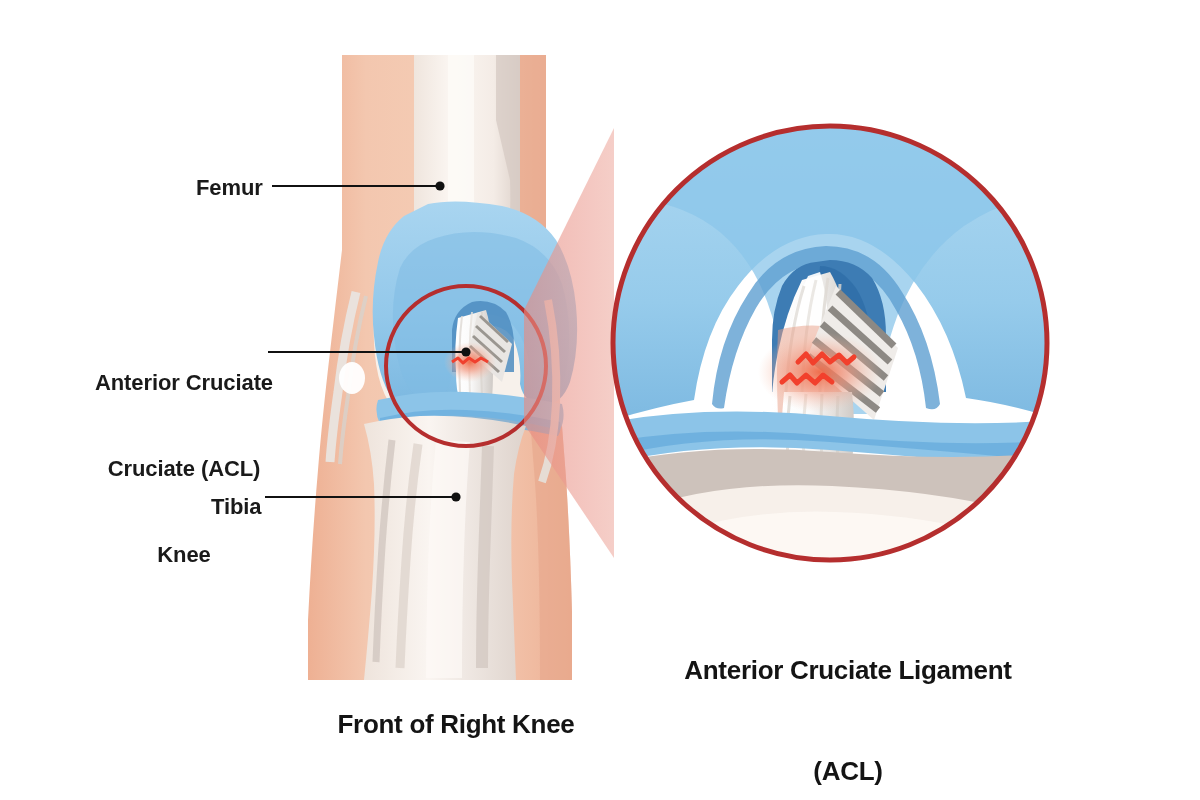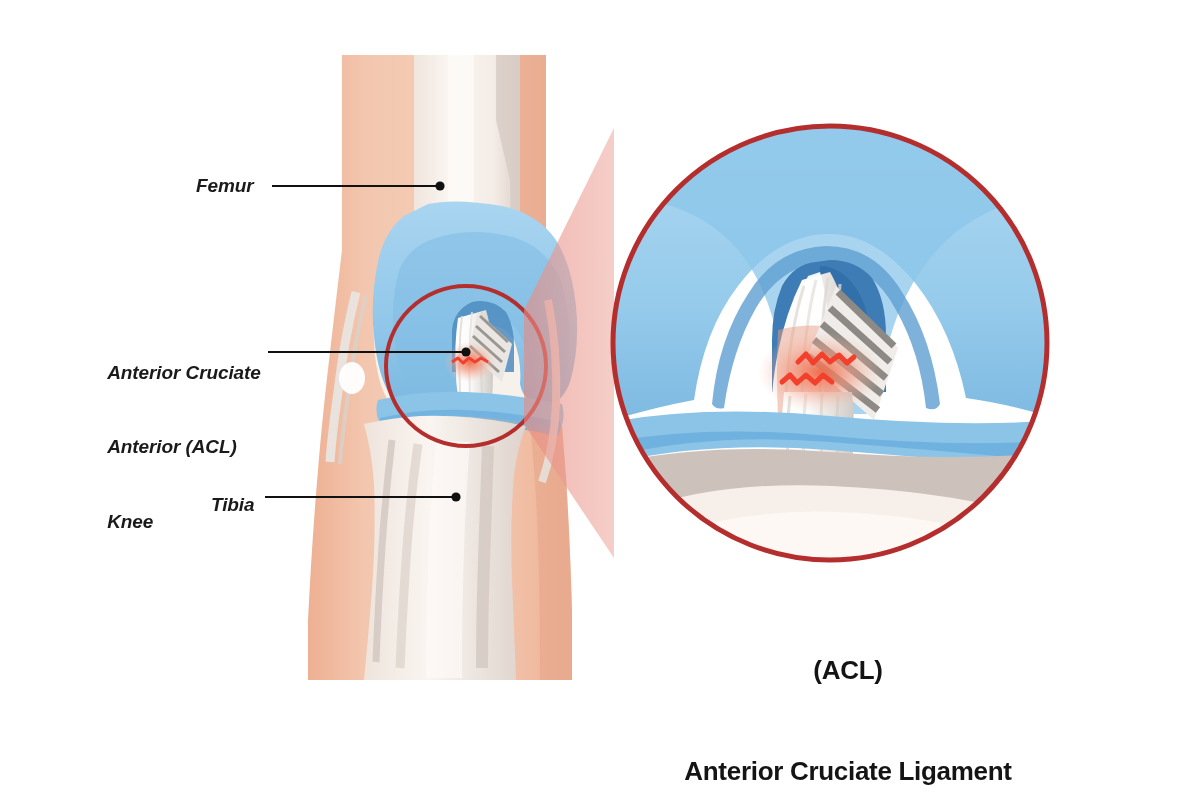--- a/index.html
+++ b/index.html
@@ -31,37 +31,36 @@
   .label-text {
     position: absolute;
     font-family: "Liberation Sans", sans-serif;
     font-weight: 700;
     color: #1a1a1a;
     white-space: pre;
     line-height: 1.30;
     letter-spacing: -0.1px;
   }
   .callout-label {
-    font-size: 19px;
+    font-size: 22px;
     font-weight: 700;
-    font-style: italic;
   }
   .caption {
     font-size: 26px;
     font-weight: 800;
     letter-spacing: -0.3px;
     color: #141414;
     text-align: center;
   }
   .cap-center {
     transform: translateX(-50%);
     text-align: center;
   }
   #lbl-femur   { left: 196px; top: 174px; }
-  #lbl-acl     { left: 184px; top: 312px; transform: translateX(-50%); }
+  #lbl-acl     { left: 184px; top: 312px; transform: translateX(-50%); text-align: center; }
   #lbl-tibia   { left: 211px; top: 485px; margin-top: 8px; }
   #cap-main    { left: 456px; top: 708px; }
   #cap-zoom    { left: 848px; top: 586px; }
   .cap-line { display: block; }
 </style>
 </head>
 <body>
 
 <div id="stage">
 
@@ -277,25 +276,26 @@
 
       <line x1="265" y1="497" x2="453" y2="497" stroke="#111111" stroke-width="2.2"></line>
       <circle cx="456" cy="497" r="4.6" fill="#111111"></circle>
     </g>
   </svg>
 
   <div class="label-text callout-label" id="lbl-femur">Femur</div>
 
   <div class="label-text callout-label" id="lbl-acl">
     <span class="cap-line">Anterior Cruciate</span>
-    <span class="cap-line">Anterior (ACL)</span>
+    <span class="cap-line">Cruciate (ACL)</span>
     <span class="cap-line">Knee</span>
   </div>
 
   <div class="label-text callout-label" id="lbl-tibia">Tibia</div>
 
+  <div class="label-text caption cap-center" id="cap-main">Front of Right Knee</div>
 
   <div class="label-text caption cap-center" id="cap-zoom">
+    <span class="cap-line">Anterior Cruciate Ligament</span>
     <span class="cap-line">(ACL)</span>
-    <span class="cap-line">Anterior Cruciate Ligament</span>
   </div>
 
 </div>
 
 </body></html>

